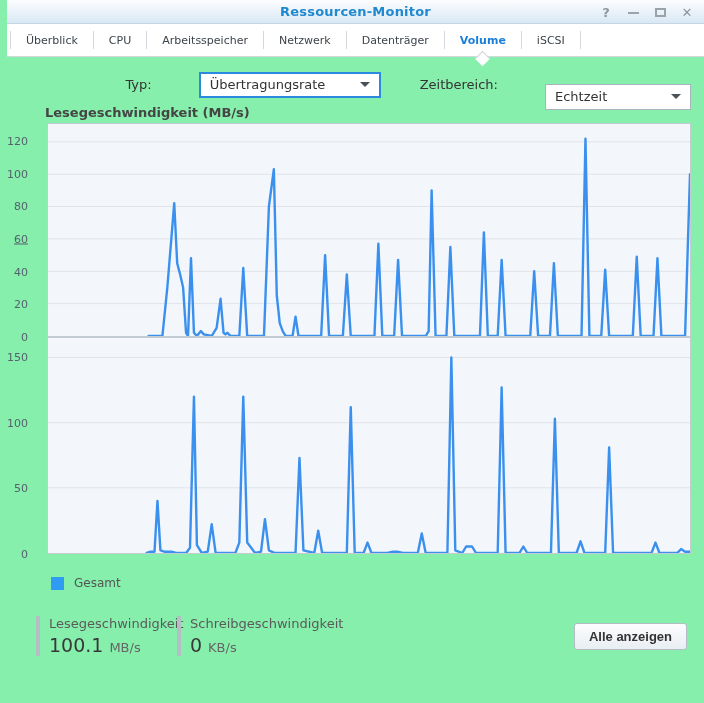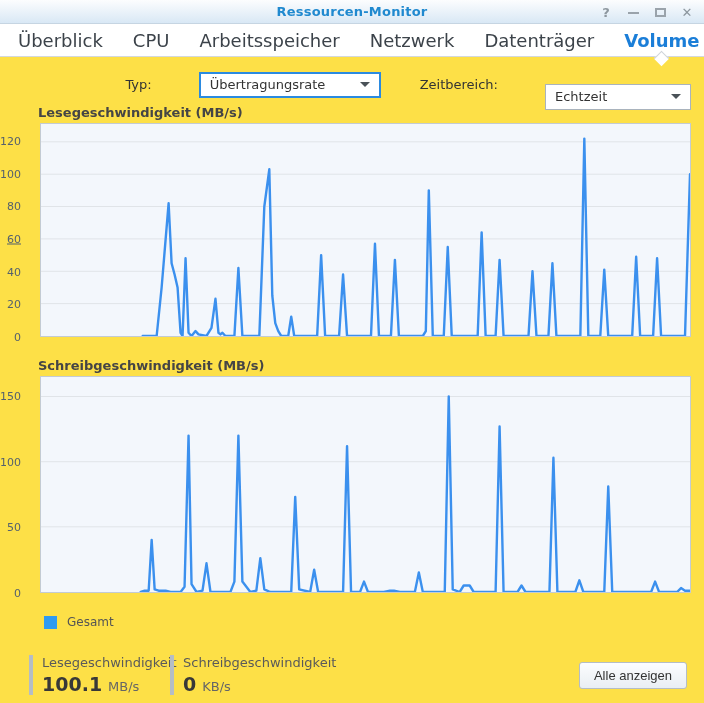--- a/index.html
+++ b/index.html
@@ -1,21 +1,21 @@
 <!DOCTYPE html>
 <html><head>
 <meta charset="utf-8">
 <style>
   * { margin:0; padding:0; box-sizing:border-box; }
   html,body { width:704px; height:703px; overflow:hidden; }
   body {
     font-family:"DejaVu Sans","Liberation Sans",sans-serif;
     font-size:12px; color:#333; background:#fff;
   }
-  .window { width:704px; height:703px; background:#fde047; position:relative; }
+  .window { width:704px; height:703px; background:#86efac; position:relative;padding-left:7px; }
 
   
   .titlebar {
     height:24px; position:relative;
     background:linear-gradient(#fcfdfe,#d9e8f5);
     border-bottom:1px solid #c6d5e2;
     display:flex; align-items:center; justify-content:center;
   }
   .titlebar-title { font-size:13px; font-weight:bold; color:#2089cf; letter-spacing:0.2px; }
   .win-controls { position:absolute; right:8px; top:0; height:24px; display:flex; align-items:center; gap:9px; }
@@ -25,21 +25,21 @@
   }
   .win-btn.glyph-box span{ display:block; width:11px; height:9px; border:2px solid #9aa3ab; }
   .win-btn.glyph-min span{ display:block; width:11px; height:0; border-top:2px solid #9aa3ab; margin-top:2px;}
 
   
   .tabbar {
     height:33px; background:#fff; border-bottom:1px solid #d3d8dc;
     display:flex; align-items:center; padding-left:3px; position:relative;
   }
   .tab {
-    position:relative; padding:0 15px; font-size:18px; color:#3c434a;
+    position:relative; padding:0 15px; font-size:11px; color:#3c434a;
     height:33px; display:flex; align-items:center; cursor:pointer; white-space:nowrap;
   }
   .tab-sep { width:1px; height:18px; background:#d4d8dc; }
   .tab.active { color:#1b7ed8; font-weight:bold;align-items:center; }
   .tab-caret {
     position:absolute; left:50%; margin-left:-6px; bottom:-7px;
     width:11px; height:11px; background:#fff;
     border-left:1px solid #cfd4d9; border-top:1px solid #cfd4d9;
     transform:rotate(45deg); z-index:2;
   }
@@ -79,27 +79,27 @@
   .legend { margin:22px 0 0 44px; display:flex; align-items:center; }
   .legend-swatch { width:13px; height:13px; margin-right:10px; }
   .legend-label { font-size:12px; color:#555; }
 
   
   .footer { margin-top:26px; display:flex; align-items:center; padding:0 17px 0 29px; }
   .stat { border-left:4px solid #b5bdc5; padding-left:9px; width:141px; }
   .stat + .stat { width:auto; min-width:150px; }
   .stat-label { font-size:13px; color:#5a5a5a; margin-bottom:3px; white-space:nowrap; }
   .stat-value-row { display:flex; align-items:baseline; }
-  .stat-value { font-size:19px; font-weight:bold; color:#383838; }
+  .stat-value { font-size:19px; font-weight:normal; color:#383838; }
   .stat-unit { font-size:13px; color:#666; margin-left:6px; }
   .footer-spacer { flex:1; }
   .btn {
     font-size:13px; color:#333; padding:5px 14px;
     background:linear-gradient(#fcfdfe,#e9eef3);
-    border:1px solid #b4bdc6; border-radius:3px; cursor:pointer; white-space:nowrap;
+    border:1px solid #b4bdc6; border-radius:3px; cursor:pointer; white-space:nowrap;font-weight:bold;
   }
 </style>
 </head>
 <body>
 
 <div class="window">
 
   <div class="titlebar">
     <div class="titlebar-title">Ressourcen-Monitor</div>
     <div class="win-controls">
@@ -165,21 +165,20 @@
           <line x1="0" x2="651" y1="147.3" y2="147.3" stroke="#e0e4e8" vector-effect="non-scaling-stroke"></line>
           <line x1="0" x2="651" y1="114.9" y2="114.9" stroke="#e0e4e8" vector-effect="non-scaling-stroke"></line>
           <line x1="0" x2="651" y1="82.5" y2="82.5" stroke="#e0e4e8" vector-effect="non-scaling-stroke"></line>
           <line x1="0" x2="651" y1="50.2" y2="50.2" stroke="#e0e4e8" vector-effect="non-scaling-stroke"></line>
           <line x1="0" x2="651" y1="17.8" y2="17.8" stroke="#e0e4e8" vector-effect="non-scaling-stroke"></line>
           <polyline points="102,212.0 116,212.0 121,163.5 128,79.3 131,139.2 134,150.5 137,163.5 140,208.8 142,212.0 145,134.3 148,208.8 151,212.0 155,207.1 158,210.4 166,212.0 171,203.9 175,174.8 178,208.8 180,210.4 182,208.8 185,212.0 194,212.0 198,144.0 202,212.0 219,212.0 224,82.5 229,45.3 232,171.5 235,199.1 238,207.1 241,212.0 248,212.0 251,192.6 254,212.0 277,212.0 281,131.1 285,212.0 299,212.0 303,150.5 307,212.0 331,212.0 335,119.8 339,212.0 351,212.0 355,135.9 359,212.0 383,212.0 386,207.1 389,66.4 393,212.0 404,212.0 408,123.0 412,212.0 438,212.0 442,108.4 446,212.0 456,212.0 460,135.9 464,212.0 489,212.0 493,147.3 497,212.0 509,212.0 513,139.2 517,212.0 541,212.0 545,14.6 549,212.0 561,212.0 565,145.6 569,212.0 593,212.0 597,132.7 601,212.0 614,212.0 618,134.3 622,212.0 646,212.0 651,50.2" fill="none" stroke="#3b90ee" stroke-width="2.4" stroke-linejoin="round" stroke-linecap="round" vector-effect="non-scaling-stroke"></polyline>
         </svg>
       </div>
   </div>
 
-  <div class="chart-title second">Schreibgeschwindigkeit (MB/s)</div>
   <div class="chart-row">
     <div class="yaxis">
         <div class="ytick" style="bottom: 0%;">0</div>
         <div class="ytick" style="bottom: 30.303%;">50</div>
         <div class="ytick" style="bottom: 60.6061%;">100</div>
         <div class="ytick" style="bottom: 90.9091%;">150</div>
       </div>
     <div class="plot plot-write">
         <svg viewBox="0 0 651 215" preserveAspectRatio="none">
           <line x1="0" x2="651" y1="149.8" y2="149.8" stroke="#e0e4e8" vector-effect="non-scaling-stroke"></line>

